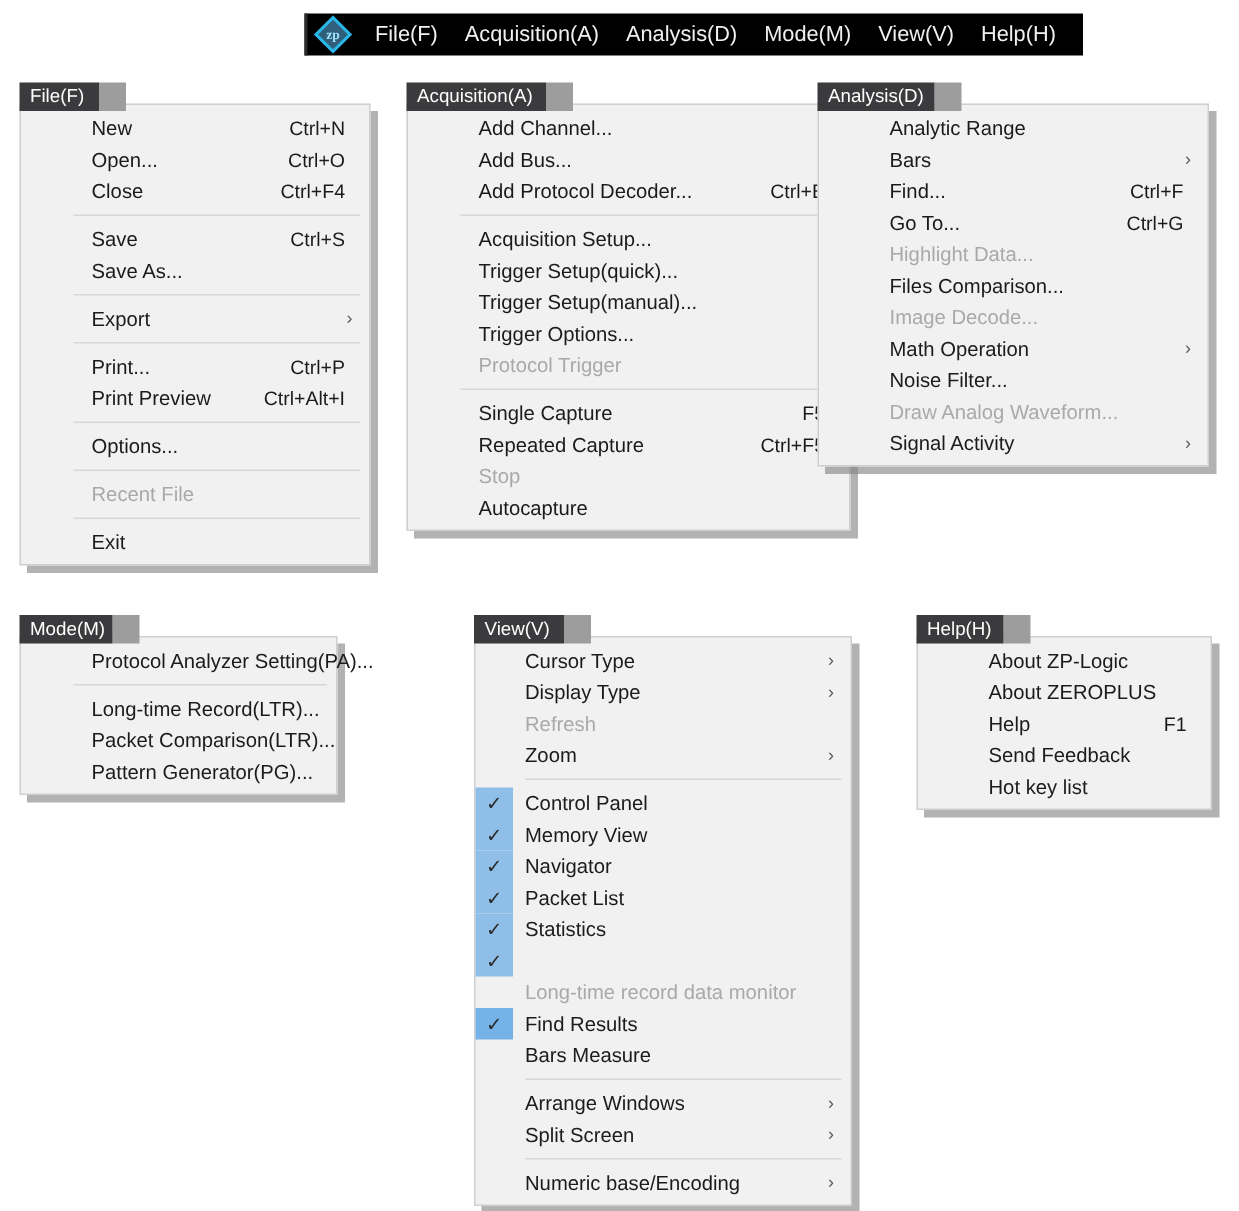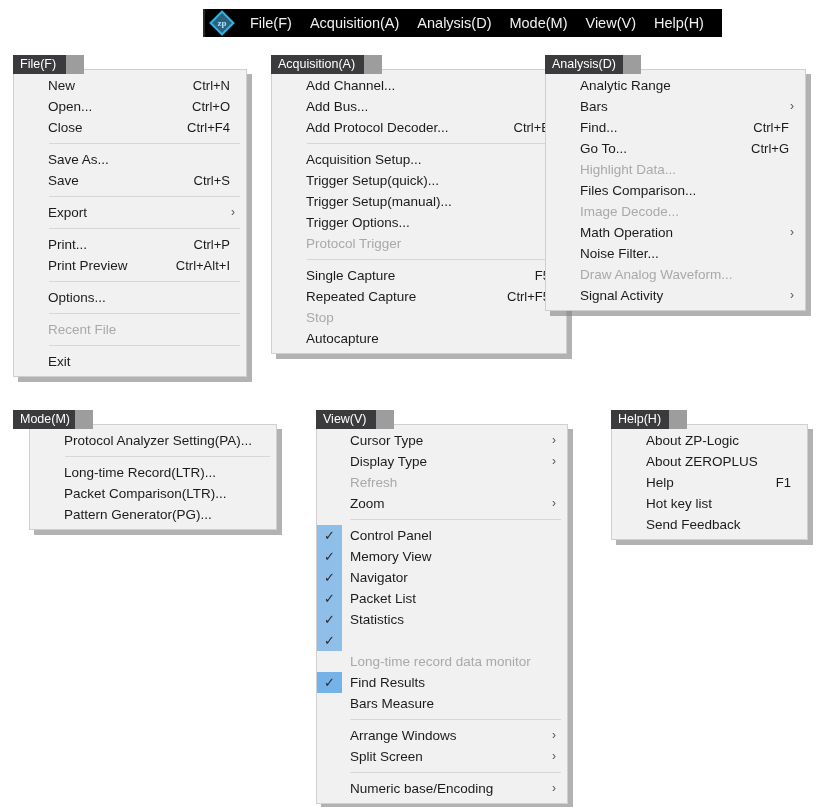--- a/index.html
+++ b/index.html
@@ -117,21 +117,21 @@
     font-size: 13.5px;
     color: #1b1b1b;
     white-space: nowrap;
     cursor: default;
     box-sizing: border-box;
   }
   .menu-item.disabled {
     color: #a9a9a9;
   }
   .mi-label {
-    padding-left: 34px;
+    padding-left: 47px;
     flex: 1 1 auto;
   }
   .mi-shortcut {
     padding-right: 16px;
     font-size: 13px;
     color: #1b1b1b;
   }
   .mi-arrow {
     position: absolute;
     right: 11px;
@@ -183,21 +183,21 @@
   #menu-acquisition .menu-panel      { width: 296px; }
   #menu-acquisition .menu-title      { width: 93px; }
   #menu-acquisition .menu-title-stub { left: 93px; }
 
   #menu-analysis { left: 545px; top: 55px; }
   #menu-analysis .menu-panel      { width: 261px; }
   #menu-analysis .menu-title      { width: 78px; }
   #menu-analysis .menu-title-stub { left: 78px; }
 
   #menu-mode { left: 13px; top: 410px; }
-  #menu-mode .menu-panel      { width: 248px; margin-left: 16px; }
+  #menu-mode .menu-panel      { width: 212px; }
   #menu-mode .menu-title      { width: 62px; }
   #menu-mode .menu-title-stub { left: 62px; }
 
   #menu-view { left: 316px; top: 410px; }
   #menu-view .menu-panel      { width: 252px; }
   #menu-view .menu-title      { width: 60px; }
   #menu-view .menu-title-stub { left: 60px; }
 
   #menu-help { left: 611px; top: 410px; }
   #menu-help .menu-panel      { width: 197px; }
@@ -231,26 +231,26 @@
       <div class="menu-item">
         <span class="mi-label">Open...</span>
         <span class="mi-shortcut">Ctrl+O</span>
       </div>
       <div class="menu-item">
         <span class="mi-label">Close</span>
         <span class="mi-shortcut">Ctrl+F4</span>
       </div>
       <div class="menu-sep"></div>
       <div class="menu-item">
-        <span class="mi-label">Save As...</span>
-      </div>
-      <div class="menu-item">
         <span class="mi-label">Save</span>
         <span class="mi-shortcut">Ctrl+S</span>
       </div>
+      <div class="menu-item">
+        <span class="mi-label">Save As...</span>
+      </div>
       <div class="menu-sep"></div>
       <div class="menu-item">
         <span class="mi-label">Export</span>
         <span class="mi-arrow">›</span>
       </div>
       <div class="menu-sep"></div>
       <div class="menu-item">
         <span class="mi-label">Print...</span>
         <span class="mi-shortcut">Ctrl+P</span>
       </div>
@@ -473,19 +473,19 @@
         <span class="mi-label">About ZP-Logic</span>
       </div>
       <div class="menu-item">
         <span class="mi-label">About ZEROPLUS</span>
       </div>
       <div class="menu-item">
         <span class="mi-label">Help</span>
         <span class="mi-shortcut">F1</span>
       </div>
       <div class="menu-item">
+        <span class="mi-label">Send Feedback</span>
+      </div>
+      <div class="menu-item">
         <span class="mi-label">Hot key list</span>
       </div>
-      <div class="menu-item">
-        <span class="mi-label">Send Feedback</span>
-      </div>
     </div>
 </div>
 
 </body></html>

